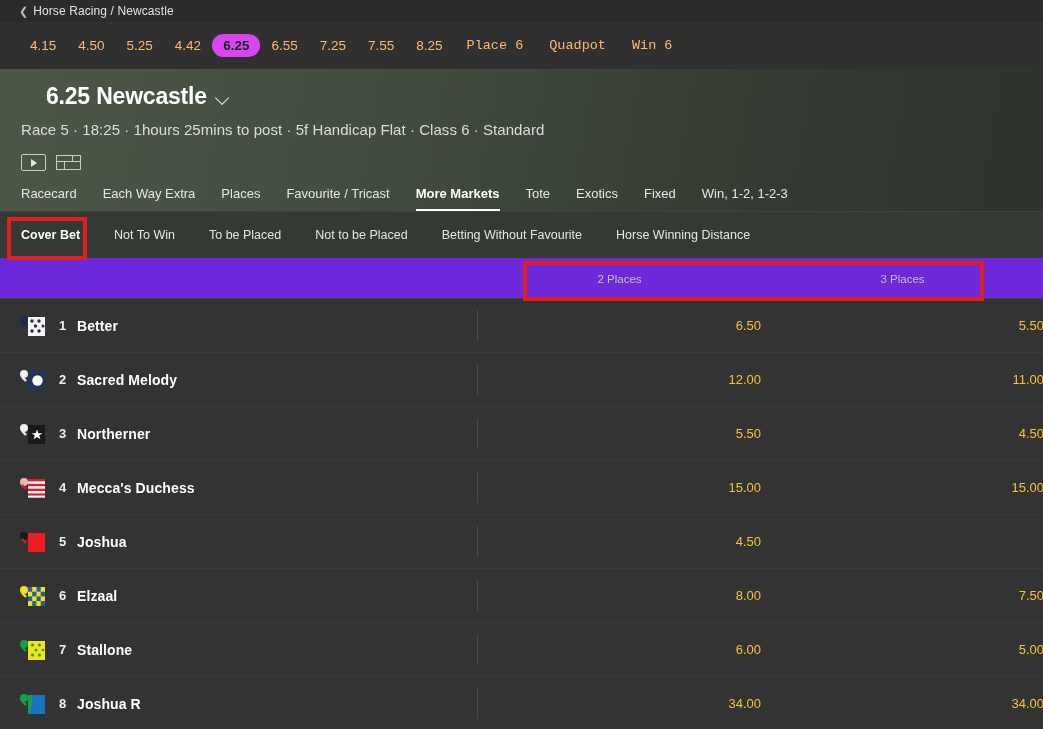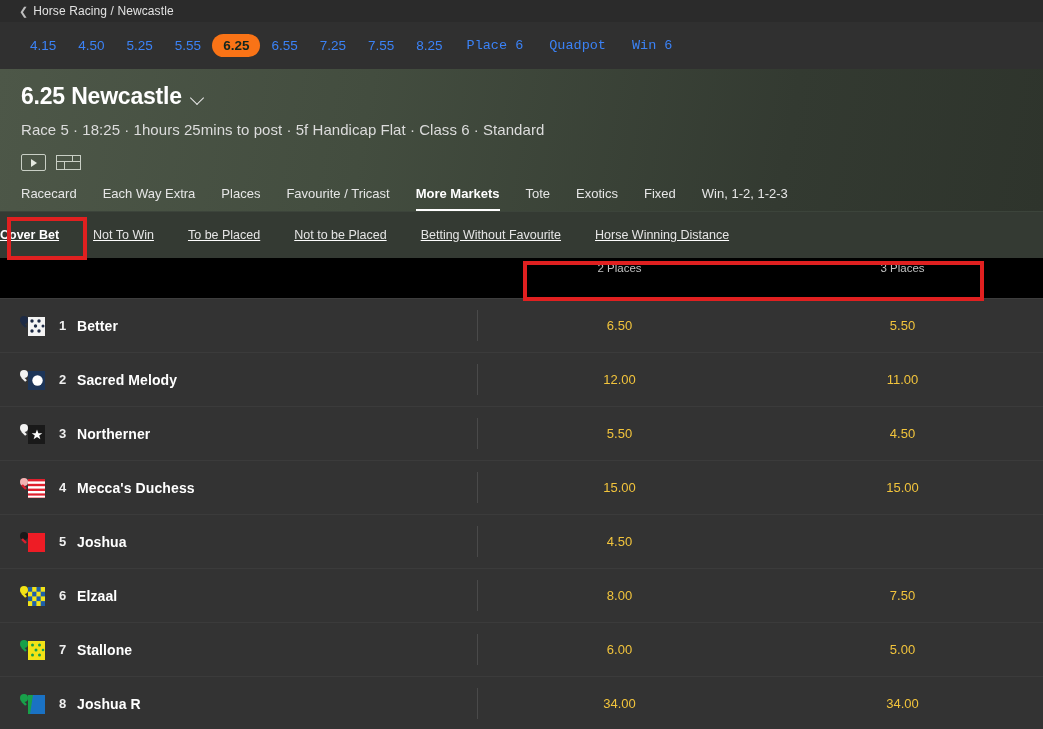--- a/index.html
+++ b/index.html
@@ -35,29 +35,29 @@
   .time-tabs {
     height: 47px;
     background: #303030;
     display: flex;
     align-items: center;
     padding-left: 19px;
     gap: 0px;
   }
   .time-tab {
     font-size: 13.5px;
-    color: #3b82f6;
+    color: #fdba74;
     padding: 5px 11px;
     border-radius: 13px;
     white-space: nowrap;
     cursor: pointer;
     line-height: 1;
   }
   .time-tab.active {
-    background: #f97316;
+    background: #d946ef;
     color: #11261f;
     font-weight: bold;
   }
   .time-tab.wide { padding: 5px 13px; font-family: Liberation Mono, monospace; }
 
   
   .race-header {
     height: 142px;
     background: linear-gradient(100deg, #4d5748 0%, #434d3f 35%, #333a31 75%, #2e342c 100%);
     padding: 14px 0 0 21px;
@@ -66,20 +66,21 @@
   .race-title-row {
     display: flex;
     align-items: center;
     gap: 10px;
   }
   .race-title {
     font-size: 23px;
     font-weight: bold;
     color: #ffffff;
     letter-spacing: -.2px;
+    margin-left: 25px;
   }
   .race-title-caret {
     width: 13px; height: 13px;
     position: relative;
     margin-top: 5px;
     cursor: pointer;
   }
   .race-title-caret::before {
     content: "";
     position: absolute;
@@ -156,22 +157,22 @@
     background: #ffffff;
   }
 
   
   .sub-tabs {
     height: 47px;
     background: #343a33;
     border-top: 1px solid #3c443b;
     display: flex;
     align-items: center;
-    position: relative;
-    text-decoration: underline;
+    padding-left: 21px;
+    position: relative;
   }
   .sub-tab {
     font-size: 12.5px;
     color: #e5e5e5;
     margin-right: 34px;
     cursor: pointer;
     white-space: nowrap;
   }
   .sub-tab.active {
     font-weight: bold;
@@ -191,23 +192,23 @@
   }
   #annot-places-header {
     left: 523px; top: 261px;
     width: 461px; height: 40px;
   }
 
   
   .market-table { width: 100%; }
   .table-head {
     height: 41px;
-    background: #000000;
-    display: flex;
-    align-items: flex-start;
+    background: #6d28d9;
+    display: flex;
+    align-items: center;
     border-bottom: 1px solid #3d3d3d;
   }
   .col-runner { width: 478px; flex: none; }
   .col-odds {
     width: 283px; flex: none;
     text-align: center;
   }
   .col-head-label {
     font-size: 11.5px;
     color: #c2c2c2;
@@ -250,39 +251,39 @@
     min-width: 9px;
   }
   .runner-name {
     font-size: 14px;
     font-weight: bold;
     color: #ffffff;
     letter-spacing: .1px;
   }
   .odds-cell {
     width: 283px; flex: none;
-    text-align: center;
+    text-align: right;
     font-size: 13px;
     color: #f2c43c;
     cursor: pointer;
   }
 </style>
 </head>
 <body>
 
 <div class="breadcrumb-bar">
   <span class="breadcrumb-chevron">❮</span>
   <span class="breadcrumb-text">Horse Racing / Newcastle</span>
 </div>
 
 <div class="time-tabs" id="time-tabs">
     <div class="time-tab">4.15</div>
     <div class="time-tab">4.50</div>
     <div class="time-tab">5.25</div>
-    <div class="time-tab">5.55</div>
+    <div class="time-tab">4.42</div>
     <div class="time-tab active">6.25</div>
     <div class="time-tab">6.55</div>
     <div class="time-tab">7.25</div>
     <div class="time-tab">7.55</div>
     <div class="time-tab">8.25</div>
     <div class="time-tab wide">Place 6</div>
     <div class="time-tab wide">Quadpot</div>
     <div class="time-tab wide">Win 6</div>
   </div>
 

